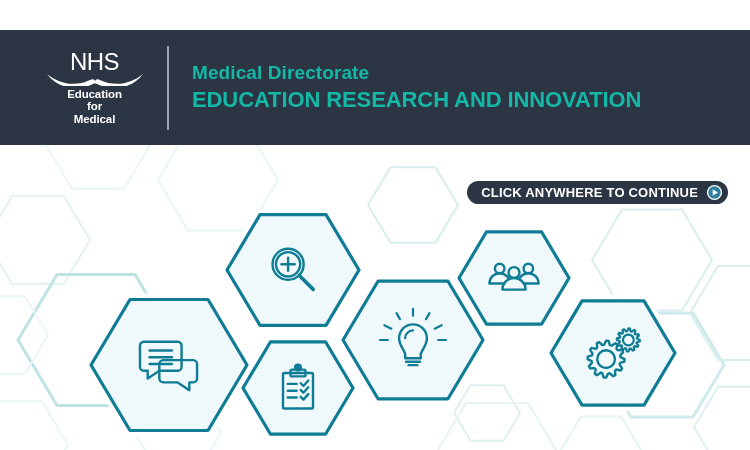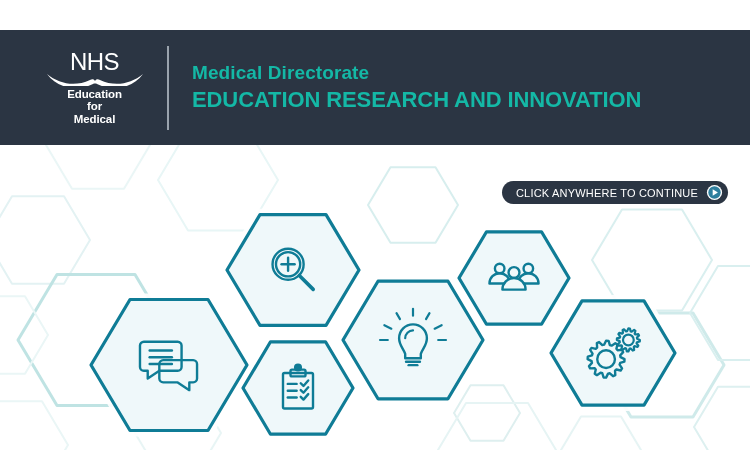--- a/index.html
+++ b/index.html
@@ -115,22 +115,22 @@
     border-radius: 12px;
     background: #2b3543;
     color: #ffffff;
     display: flex;
     align-items: center;
     gap: 8px;
     z-index: 25;
     cursor: pointer;
   }
   #continue-label {
-    font-size: 11px;
-    font-weight: normal;
+    font-size: 13px;
+    font-weight: bold;
     letter-spacing: 0.2px;
     white-space: nowrap;
   }
   #continue-play-icon { display: block; }
 
   
   #fg-hexes {
     position: absolute;
     left: 0; top: 145px;
     width: 750px; height: 305px;

